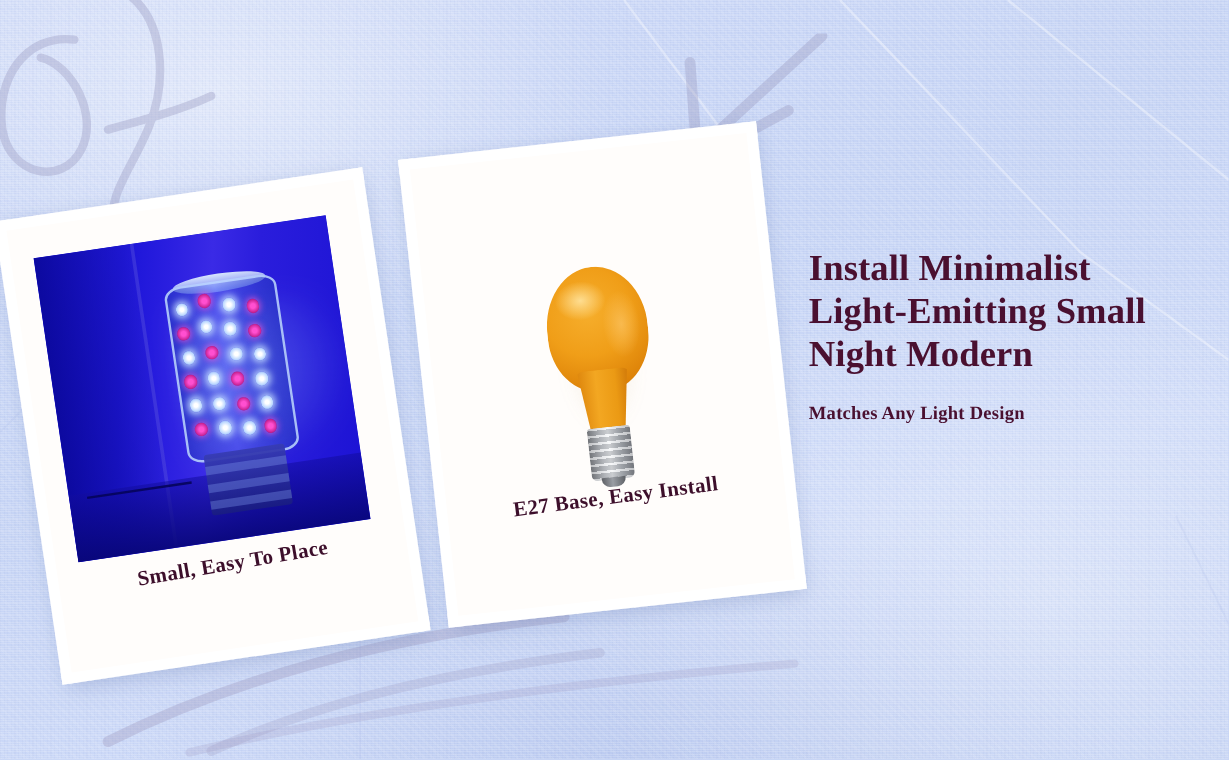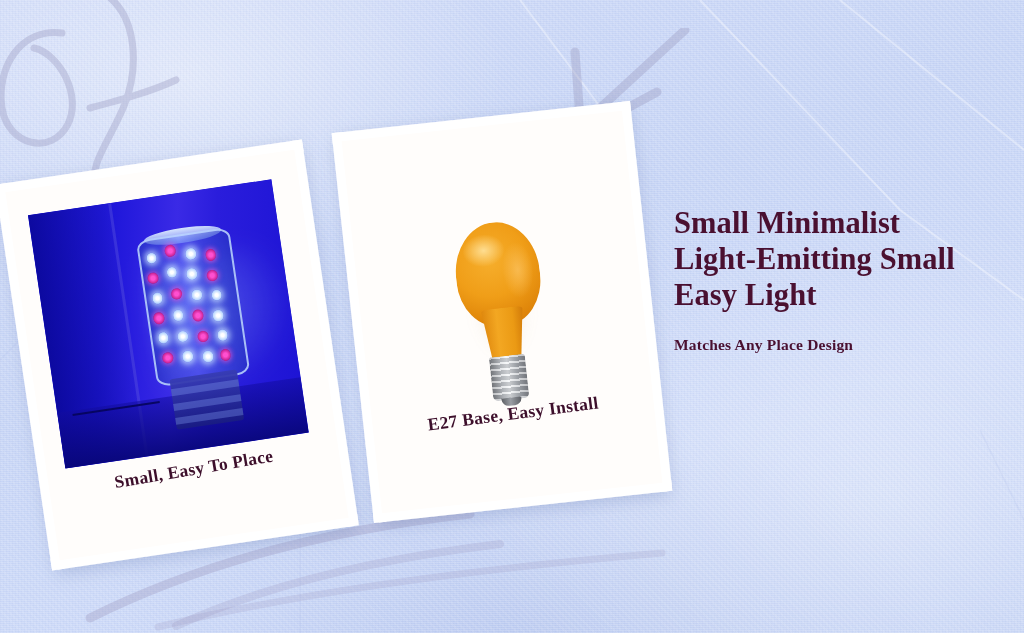--- a/index.html
+++ b/index.html
@@ -313,20 +313,20 @@
           <div class="bulb-tip"></div>
         </div>
       </div>
 
       <div class="caption" id="caption-right">E27 Base, Easy Install</div>
     </div>
   </div>
 
   <div id="text-block">
     <h1 id="headline">
-      <span>Small Minimalist</span><br>
+      <span>Install Minimalist</span><br>
       <span>Light-Emitting Small</span><br>
-      <span>Easy Light</span>
+      <span>Night Modern</span>
     </h1>
-    <p id="subheadline">Matches Any Place Design</p>
+    <p id="subheadline">Matches Any Light Design</p>
   </div>
 
 </div>
 
 </body></html>

